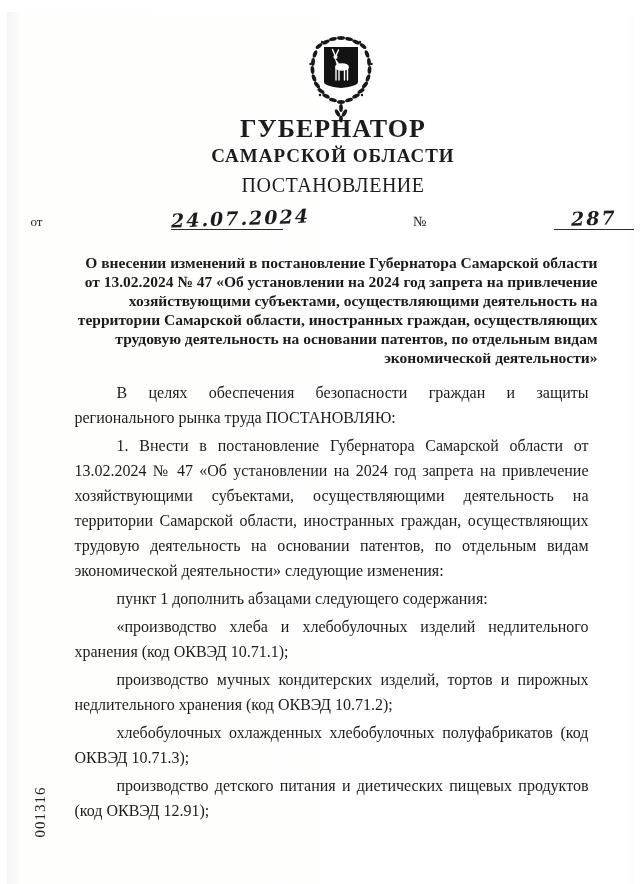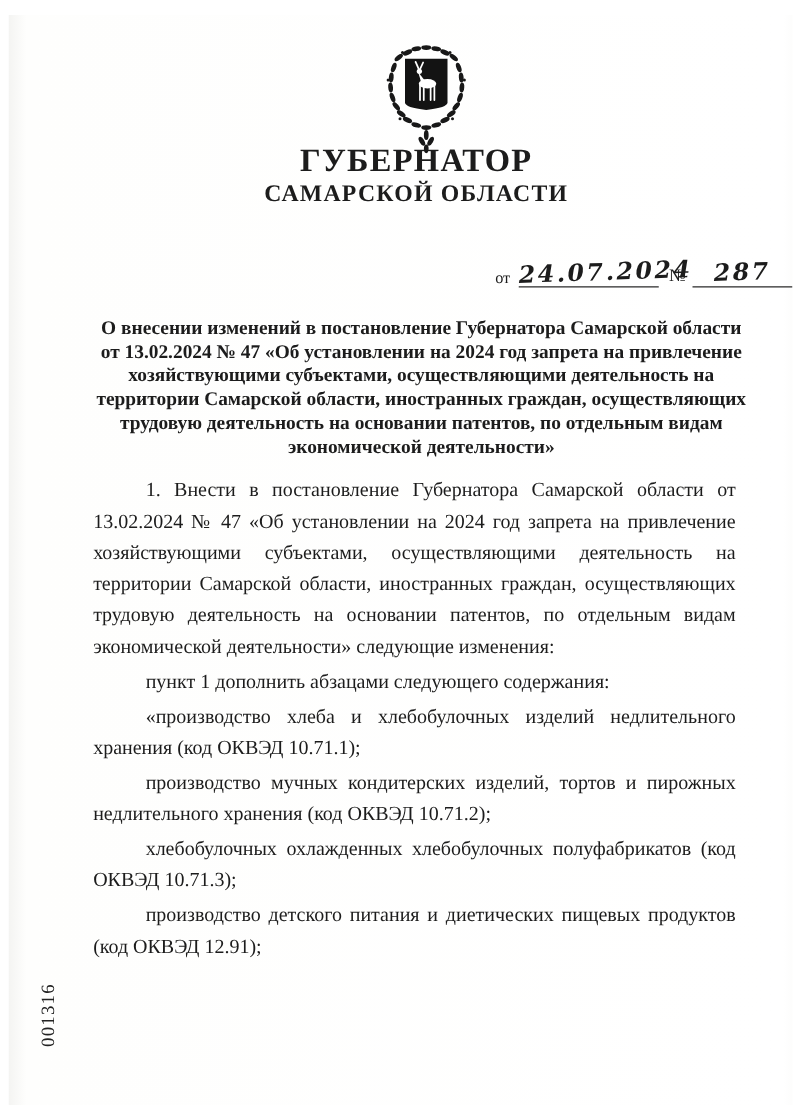--- a/index.html
+++ b/index.html
@@ -24,22 +24,22 @@
     position: absolute;
     left: 26px;
     right: 0;
     text-align: center;
   }
   .org1 { top: 104px; font-weight: bold; font-size: 26px; letter-spacing: 1px; line-height: 26px; }
   .org2 { top: 131px; font-weight: bold; font-size: 19px; letter-spacing: 1px; line-height: 26px; }
   .doctype { top: 161px; font-size: 20px; letter-spacing: 0.5px; line-height: 24px; }
   .dateline {
     position: absolute;
-    left: 39px; right: 0; top: 194px; height: 24px;
-    display: flex; justify-content: flex-end; align-items: flex-end;
+    left: 24px; right: 0; top: 194px; height: 24px;
+    display: flex; justify-content: space-between; align-items: flex-end;
   }
   .prefix { font-size: 13px; line-height: 15px; padding-bottom: 1px; }
   .num-prefix { font-size: 14px; margin-left: 8px; }
   .hw {
     display: inline-block;
     font-family: "DejaVu Serif", serif;
     font-style: italic;
     font-weight: bold;
     font-size: 19px;
     line-height: 20px;
@@ -49,21 +49,21 @@
   .uline {
     border-bottom: 1.5px solid #2a2a2a;
     text-align: center;
     margin-left: 7px;
   }
   .date-slot { width: 112px; }
   .num-slot { width: 80px; margin-left: 5px; }
   .subject {
     position: absolute;
     left: 70px; right: 36px; top: 241px;
-    text-align: center;
+    text-align: right;
     font-weight: bold;
     font-size: 15.5px;
     line-height: 19px;
   }
   .content {
     position: absolute;
     left: 68px; right: 45px; top: 368px;
   }
   .content p {
     margin: 0 0 3px 0;
@@ -142,31 +142,33 @@
       <line x1="38.5" y1="35.5" x2="38.5" y2="46"></line>
       <line x1="41.5" y1="34" x2="41.5" y2="46"></line>
     </g>
     <circle cx="29.5" cy="23" r="2.1" fill="#ffffff"></circle>
     <path d="M28.5,23.5 L31,32 L35,32 Z" fill="#ffffff"></path>
     <ellipse cx="36" cy="33" rx="7" ry="3.8" fill="#ffffff"></ellipse>
   </svg>
 
   <div class="head-center org1">ГУБЕРНАТОР</div>
   <div class="head-center org2">САМАРСКОЙ ОБЛАСТИ</div>
+  <div class="head-center doctype">ПОСТАНОВЛЕНИЕ</div>
 
   <div class="dateline">
     <span class="prefix">от</span>
     <span class="uline date-slot"><span class="hw">24.07.2024</span></span>
     <span class="prefix num-prefix">№</span>
     <span class="uline num-slot"><span class="hw">287</span></span>
   </div>
 
   <div class="subject">О внесении изменений в постановление Губернатора Самарской области от 13.02.2024 № 47 «Об установлении на 2024 год запрета на привлечение хозяйствующими субъектами, осуществляющими деятельность на территории Самарской области, иностранных граждан, осуществляющих трудовую деятельность на основании патентов, по отдельным видам экономической деятельности»</div>
 
   <div class="content">
+    <p>В целях обеспечения безопасности граждан и защиты регионального рынка труда ПОСТАНОВЛЯЮ:</p>
     <p>1. Внести в постановление Губернатора Самарской области от 13.02.2024 № 47 «Об установлении на 2024 год запрета на привлечение хозяйствующими субъектами, осуществляющими деятельность на территории Самарской области, иностранных граждан, осуществляющих трудовую деятельность на основании патентов, по отдельным видам экономической деятельности» следующие изменения:</p>
     <p>пункт 1 дополнить абзацами следующего содержания:</p>
     <p>«производство хлеба и хлебобулочных изделий недлительного хранения (код ОКВЭД 10.71.1);</p>
     <p>производство мучных кондитерских изделий, тортов и пирожных недлительного хранения (код ОКВЭД 10.71.2);</p>
     <p>хлебобулочных охлажденных хлебобулочных полуфабрикатов (код ОКВЭД 10.71.3);</p>
     <p>производство детского питания и диетических пищевых продуктов (код ОКВЭД 12.91);</p>
   </div>
 
   <div class="stamp">001316</div>
 

